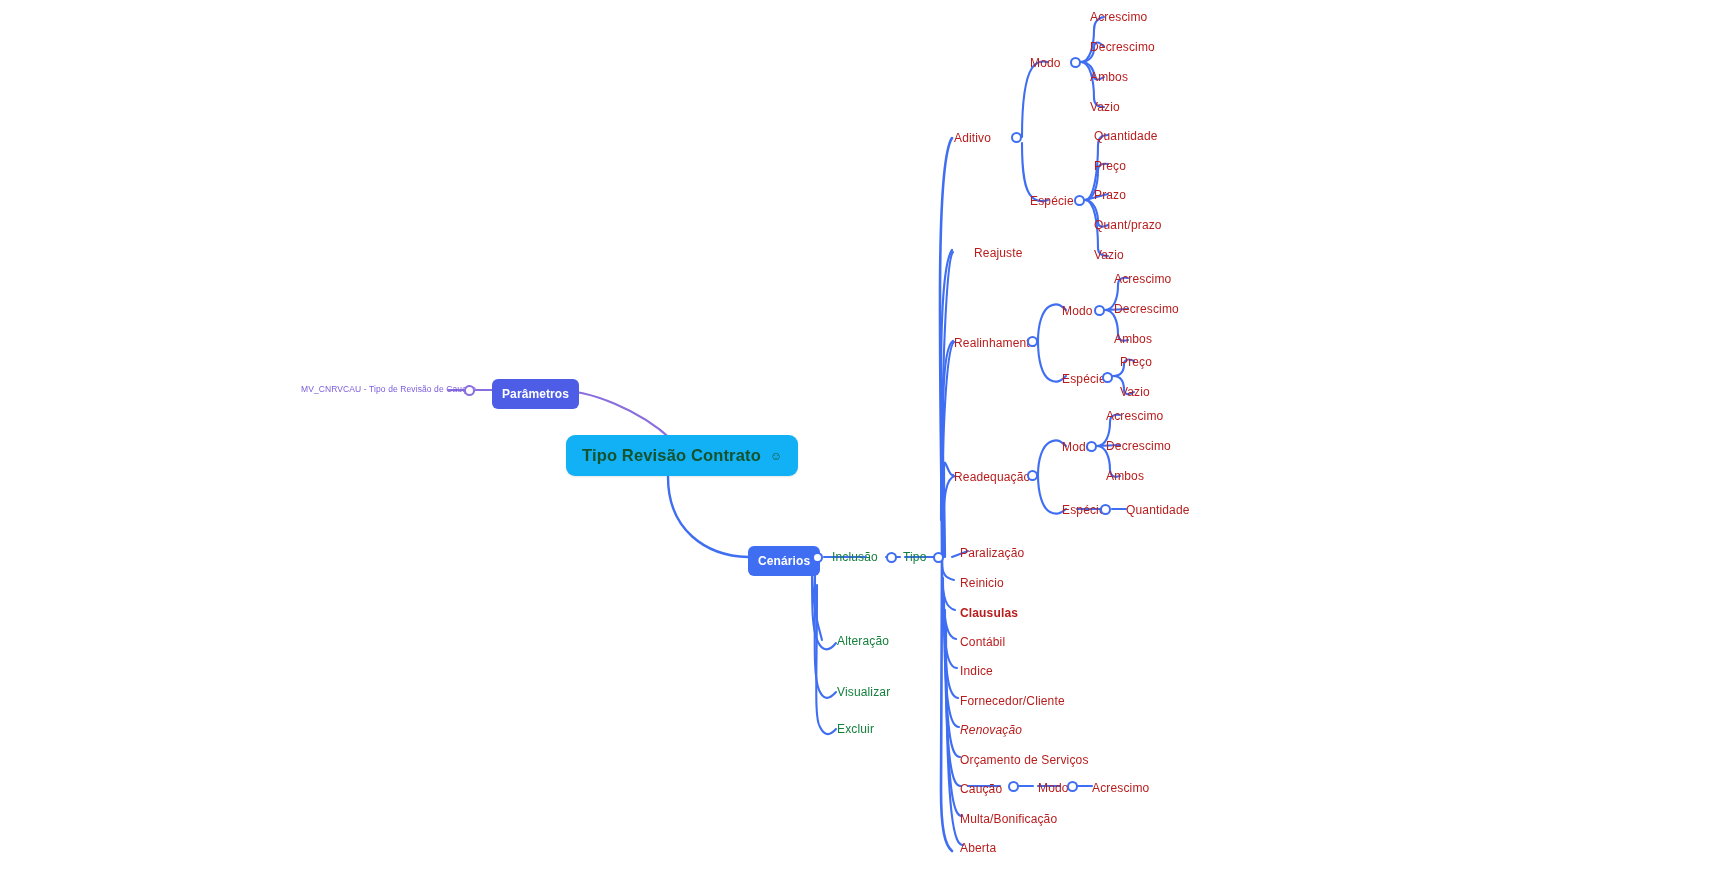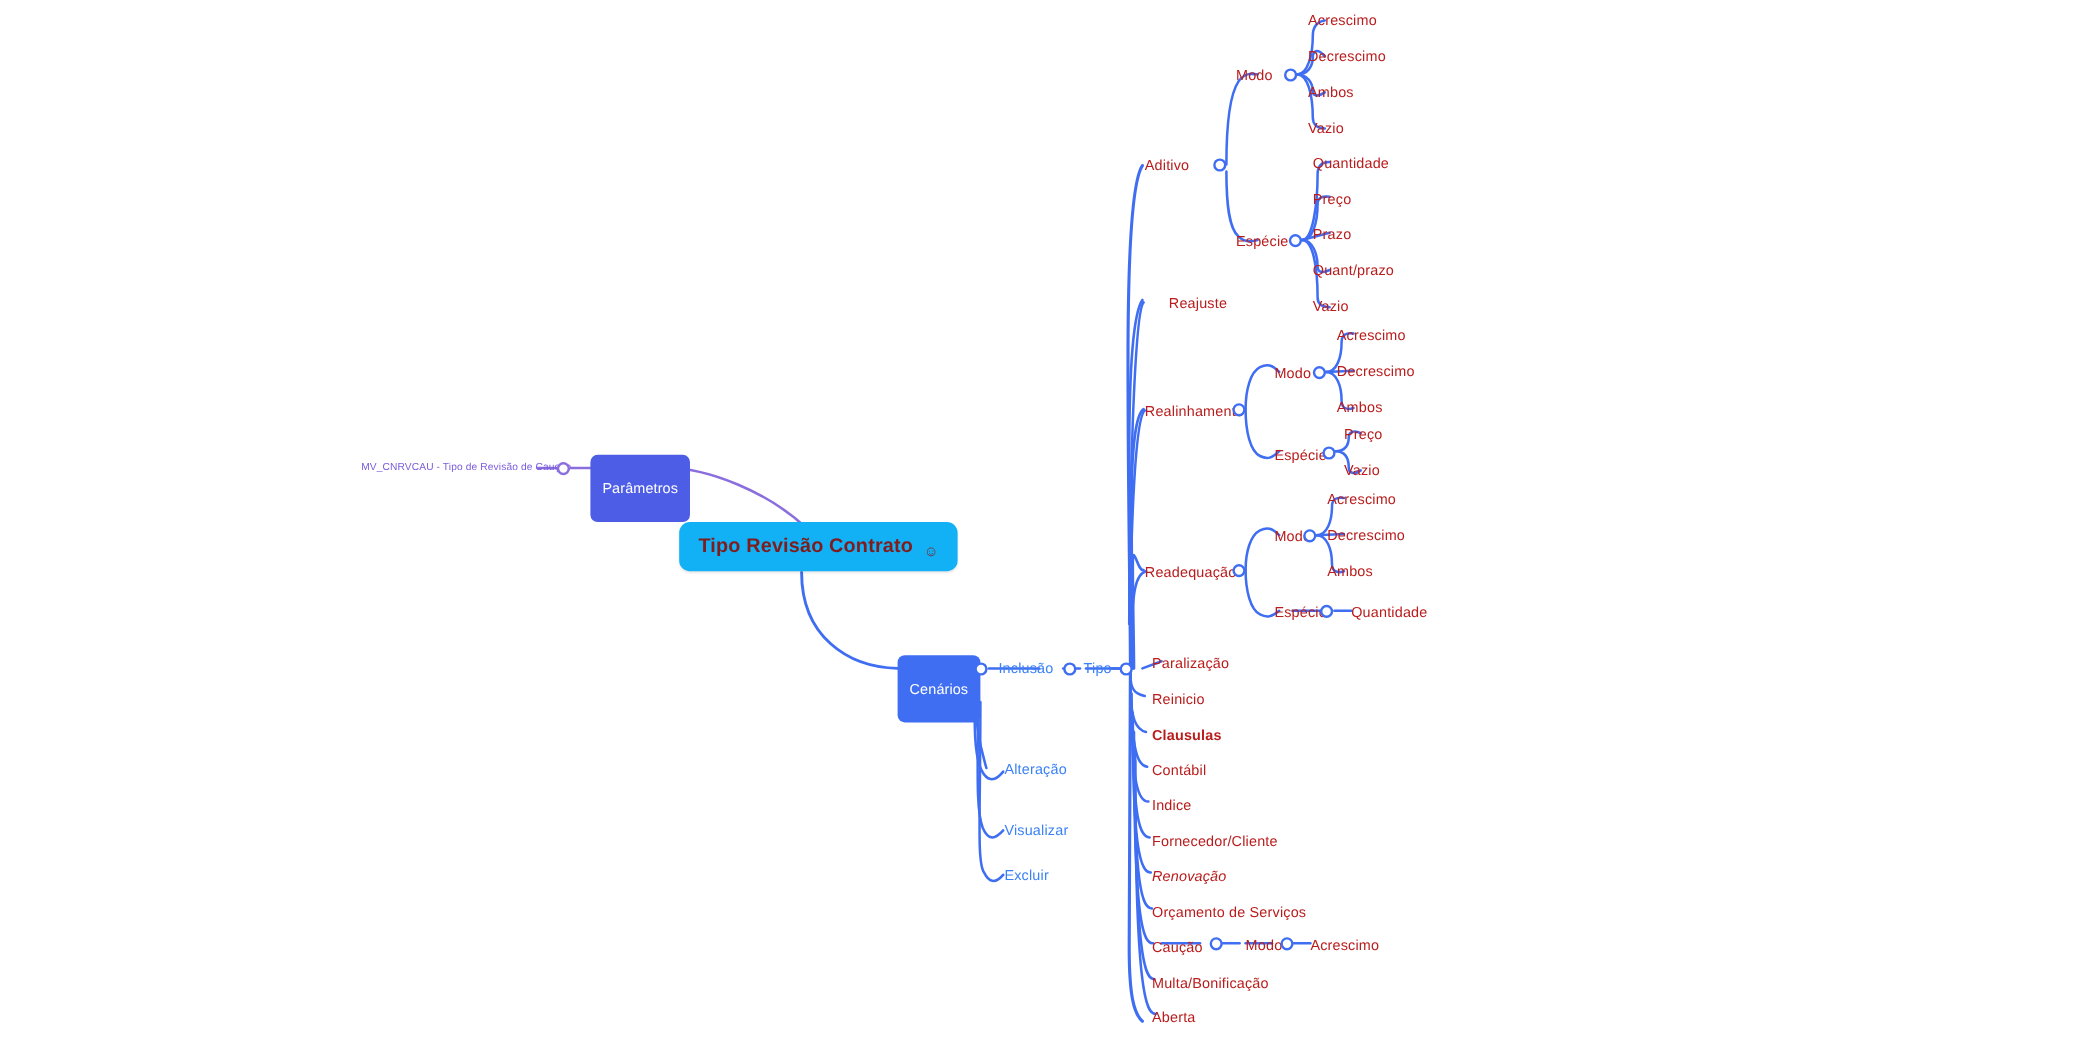--- a/index.html
+++ b/index.html
@@ -8,37 +8,37 @@
     background:#ffffff;
     font-family:"Liberation Sans","DejaVu Sans",sans-serif;
   }
   #stage{position:absolute;left:0;top:0;width:1728px;height:874px;}
   svg.wires{position:absolute;left:0;top:0;width:1728px;height:874px;pointer-events:none;}
 
   .node{position:absolute;white-space:nowrap;}
 
   
   .root{
-    background:#12b0f5;color:#7f1d1d;font-weight:bold;font-size:16.5px;
+    background:#12b0f5;color:#14532d;font-weight:bold;font-size:16.5px;
     border-radius:9px;padding:11px 16px;letter-spacing:.15px;
-    display:flex;align-items:flex-end;gap:9px;
+    display:flex;align-items:center;gap:9px;
     box-shadow:0 1px 2px rgba(0,0,0,.10);
   }
   .root .emoji{font-size:12px;line-height:1;opacity:.92;}
 
   
   .pill{
-    color:#ffffff;font-weight:normal;font-size:12px;border-radius:6px;
-    padding:21px 10px;letter-spacing:.1px;
+    color:#ffffff;font-weight:bold;font-size:12px;border-radius:6px;
+    padding:8px 10px;letter-spacing:.1px;
   }
   .pill.params{background:#4e5de6;}
   .pill.cen{background:#3f6ef2;}
 
   
-  .lbl{color:#3b82f6;font-size:12px;letter-spacing:.15px;}
+  .lbl{color:#15803d;font-size:12px;letter-spacing:.15px;}
   .lbl.lvl3{color:#b91c1c;}
   .lbl.purple{color:#7b5ddb;font-size:8.5px;letter-spacing:.1px;}
 
   
   .knob{
     position:absolute;width:11px;height:11px;border-radius:50%;
     background:#ffffff;border:2.2px solid #3f6ef2;box-sizing:border-box;
   }
   .knob.purple{border-color:#8a6ede;}
 </style>

